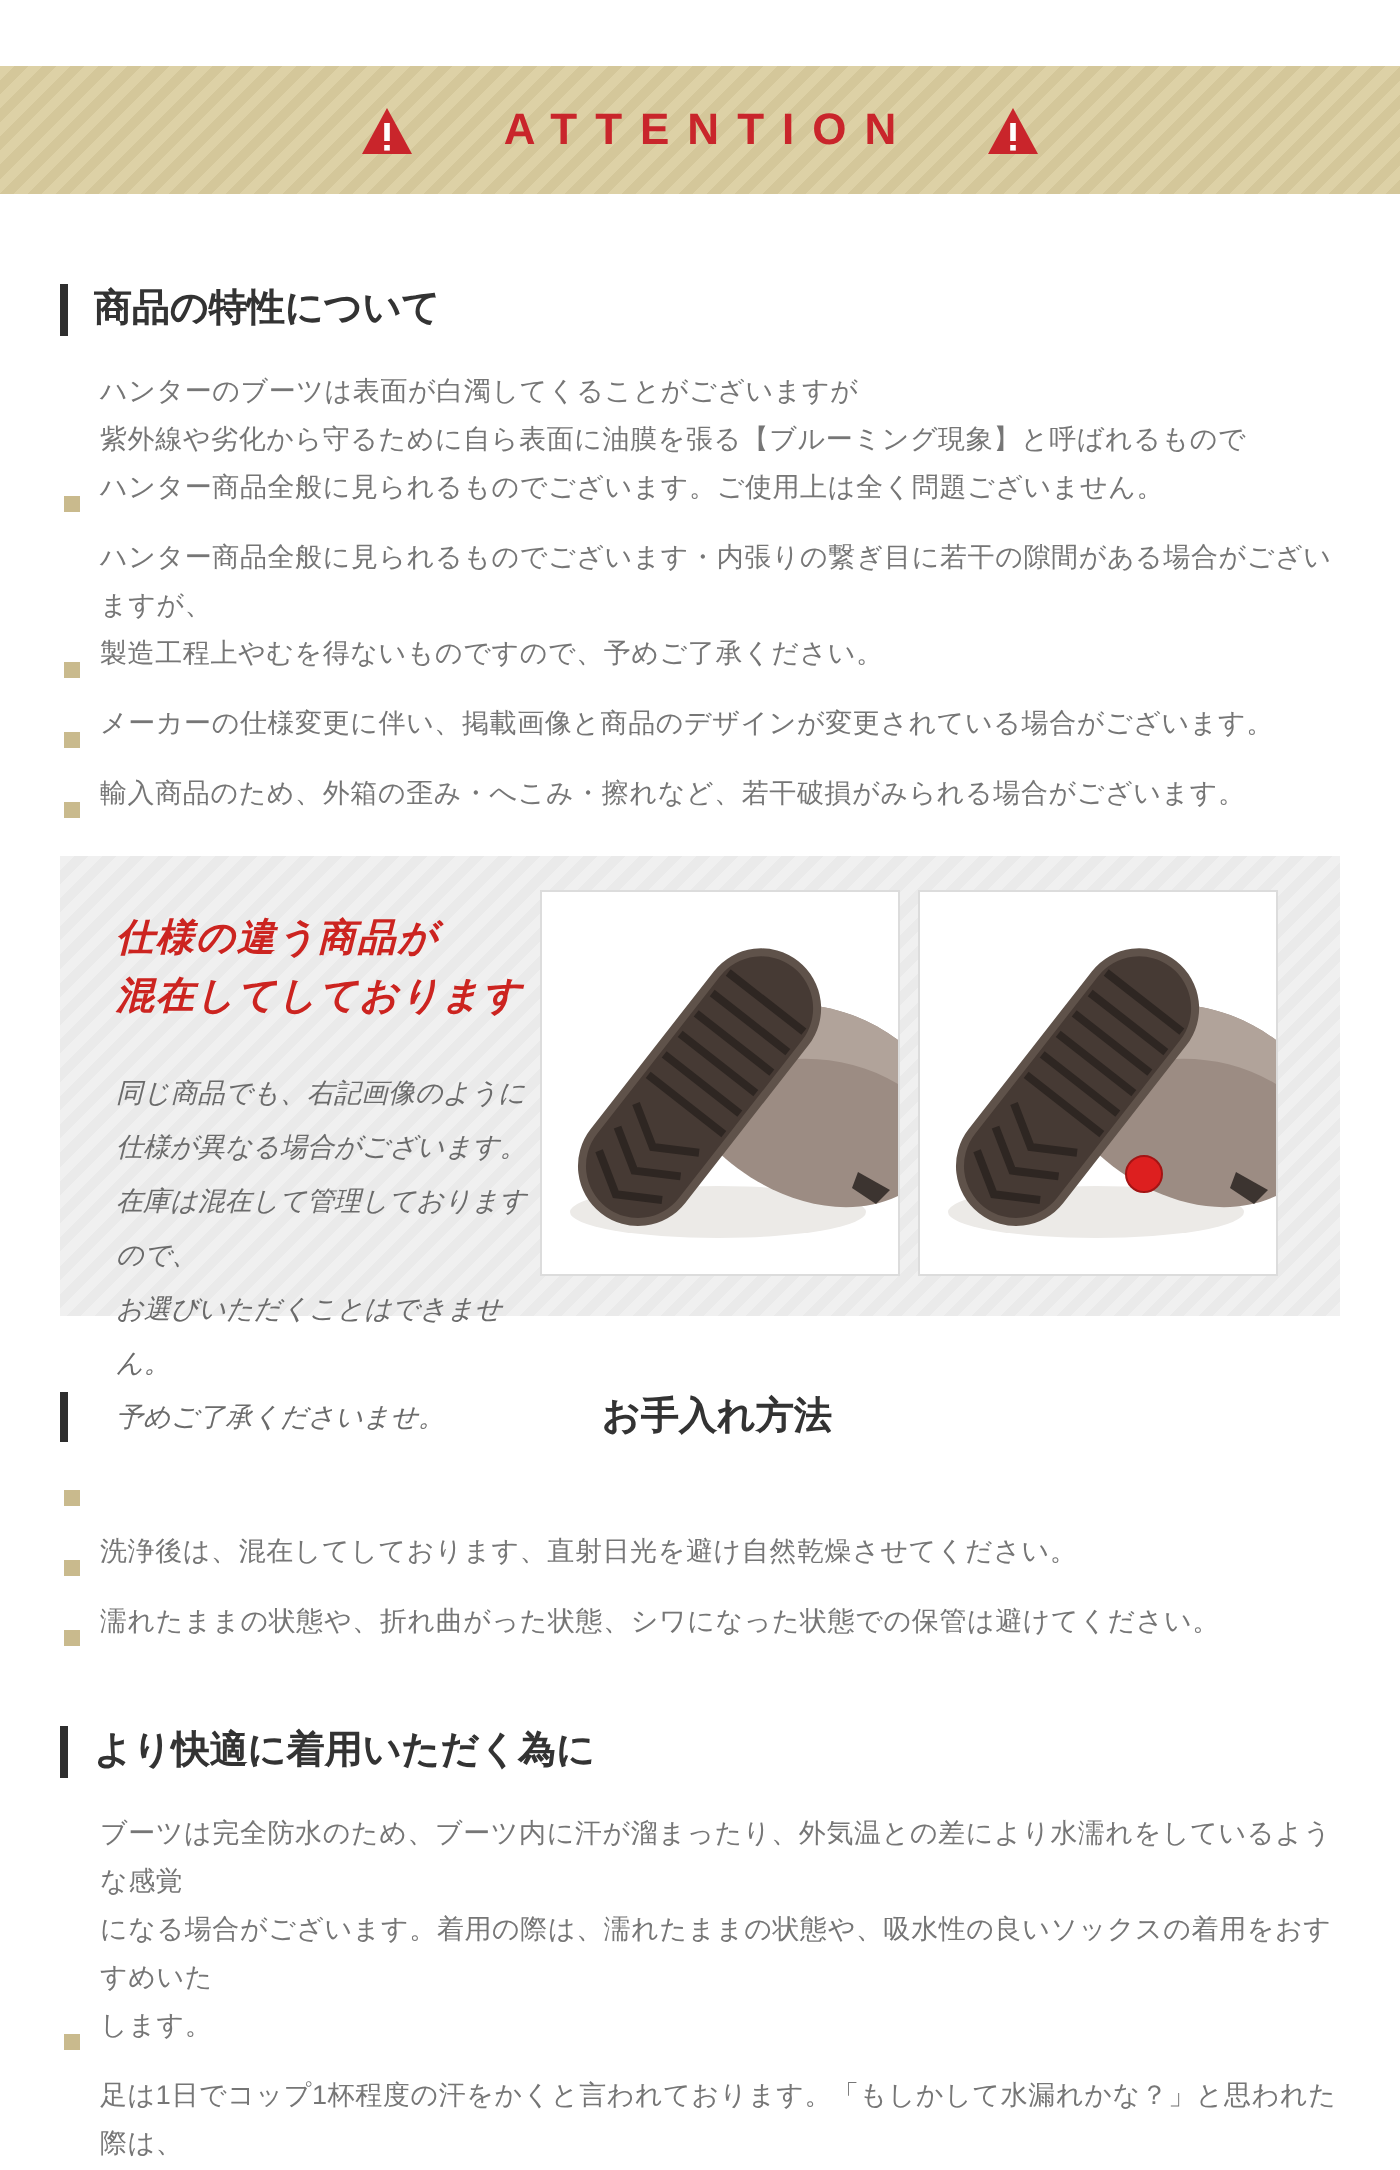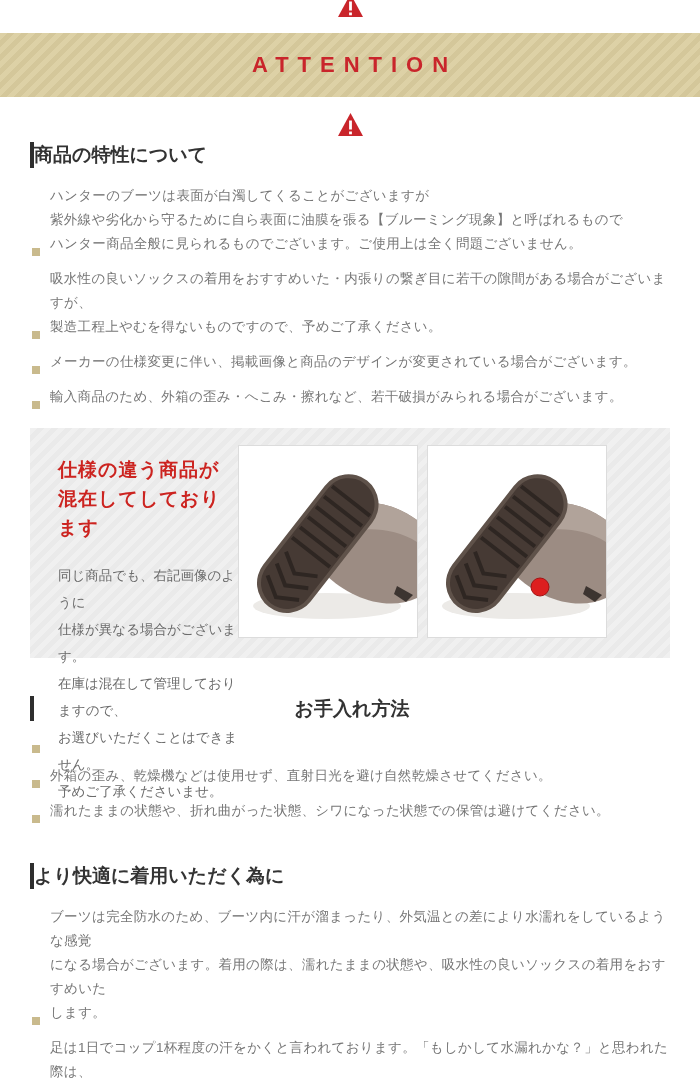--- a/index.html
+++ b/index.html
@@ -7,34 +7,34 @@
   body { font-family:"Liberation Sans","DejaVu Sans",sans-serif; }
   .page {
     position:relative; width:700px; height:1085px; margin:0 auto;
     background:#ffffff; overflow:hidden;
   }
 
   
   .banner {
     margin-top:33px; height:64px;
     background:repeating-linear-gradient(135deg,#ddd1a6 0 5px,#d4c79a 5px 10px);
-    display:flex; align-items:center; justify-content:center; gap:36px;flex-direction:column;
+    display:flex; align-items:center; justify-content:center; gap:36px;
   }
   .banner-title {
     color:#c9252b; font-size:22px; font-weight:bold;
     letter-spacing:9px; text-indent:9px; line-height:1;
   }
   .tri { display:flex; align-items:center; }
 
   
   .content { padding:0 30px; }
 
   .sec-h {
     font-size:19px; font-weight:bold; color:#333333;
-    border-left:4px solid #2e2e2e; line-height:1.35;
+    border-left:4px solid #2e2e2e; padding-left:13px; line-height:1.35;
   }
   .sec-h.h1 { margin-top:45px; }
   .sec-h.h2 { margin-top:38px;text-align:center; }
   .sec-h.h3 { margin-top:40px; }
 
   ul.blist { list-style:none; margin-top:16px; }
   ul.blist li { display:flex; align-items:flex-end; margin-bottom:11px; }
   .sq {
     flex:0 0 auto; width:8px; height:8px; background:#c9ba8d;
     margin:8px 10px 0 2px;
@@ -43,21 +43,21 @@
     font-size:13.5px; color:#767676; line-height:24px;
     white-space:pre-line; letter-spacing:0.3px;
   }
 
   
   .notice-box {
     margin-top:19px; height:230px;
     background:repeating-linear-gradient(135deg,#f0f0f0 0 5px,#eaeaea 5px 10px);
     display:flex;
   }
-  .nb-left { width:208px; padding:27px 0 0 28px; }
+  .nb-left { width:240px; padding:27px 0 0 28px;font-style:italic; }
   .nb-title {
     color:#cc2420; font-size:19px; font-weight:bold;
     line-height:29px; white-space:pre-line; letter-spacing:1px;
   }
   .nb-body {
     margin-top:20px; font-size:13.5px; color:#6b6b6b;
     line-height:27px; white-space:pre-line;
   }
   .nb-images { display:flex; gap:9px; padding-top:17px; }
   .photo {
@@ -95,21 +95,21 @@
       <h2 class="sec-h h1">商品の特性について</h2>
       <ul class="blist">
         <li>
           <span class="sq"></span>
           <span class="bt">ハンターのブーツは表面が白濁してくることがございますが
 紫外線や劣化から守るために自ら表面に油膜を張る【ブルーミング現象】と呼ばれるもので
 ハンター商品全般に見られるものでございます。ご使用上は全く問題ございません。</span>
         </li>
         <li>
           <span class="sq"></span>
-          <span class="bt">吸水性の良いソックスの着用をおすすめいた・内張りの繋ぎ目に若干の隙間がある場合がございますが、
+          <span class="bt">ハンター商品全般に見られるものでございます・内張りの繋ぎ目に若干の隙間がある場合がございますが、
 製造工程上やむを得ないものですので、予めご了承ください。</span>
         </li>
         <li>
           <span class="sq"></span>
           <span class="bt">メーカーの仕様変更に伴い、掲載画像と商品のデザインが変更されている場合がございます。</span>
         </li>
         <li>
           <span class="sq"></span>
           <span class="bt">輸入商品のため、外箱の歪み・へこみ・擦れなど、若干破損がみられる場合がございます。</span>
         </li>
@@ -187,21 +187,21 @@
     </div>
 
     <section>
       <h2 class="sec-h h2">お手入れ方法</h2>
       <ul class="blist">
         <li>
           <span class="sq"></span>
         </li>
         <li>
           <span class="sq"></span>
-          <span class="bt">外箱の歪み、乾燥機などは使用せず、直射日光を避け自然乾燥させてください。</span>
+          <span class="bt">洗浄後は、混在してしております、直射日光を避け自然乾燥させてください。</span>
         </li>
         <li>
           <span class="sq"></span>
           <span class="bt">濡れたままの状態や、折れ曲がった状態、シワになった状態での保管は避けてください。</span>
         </li>
       </ul>
     </section>
 
     <section>
       <h2 class="sec-h h3">より快適に着用いただく為に</h2>

